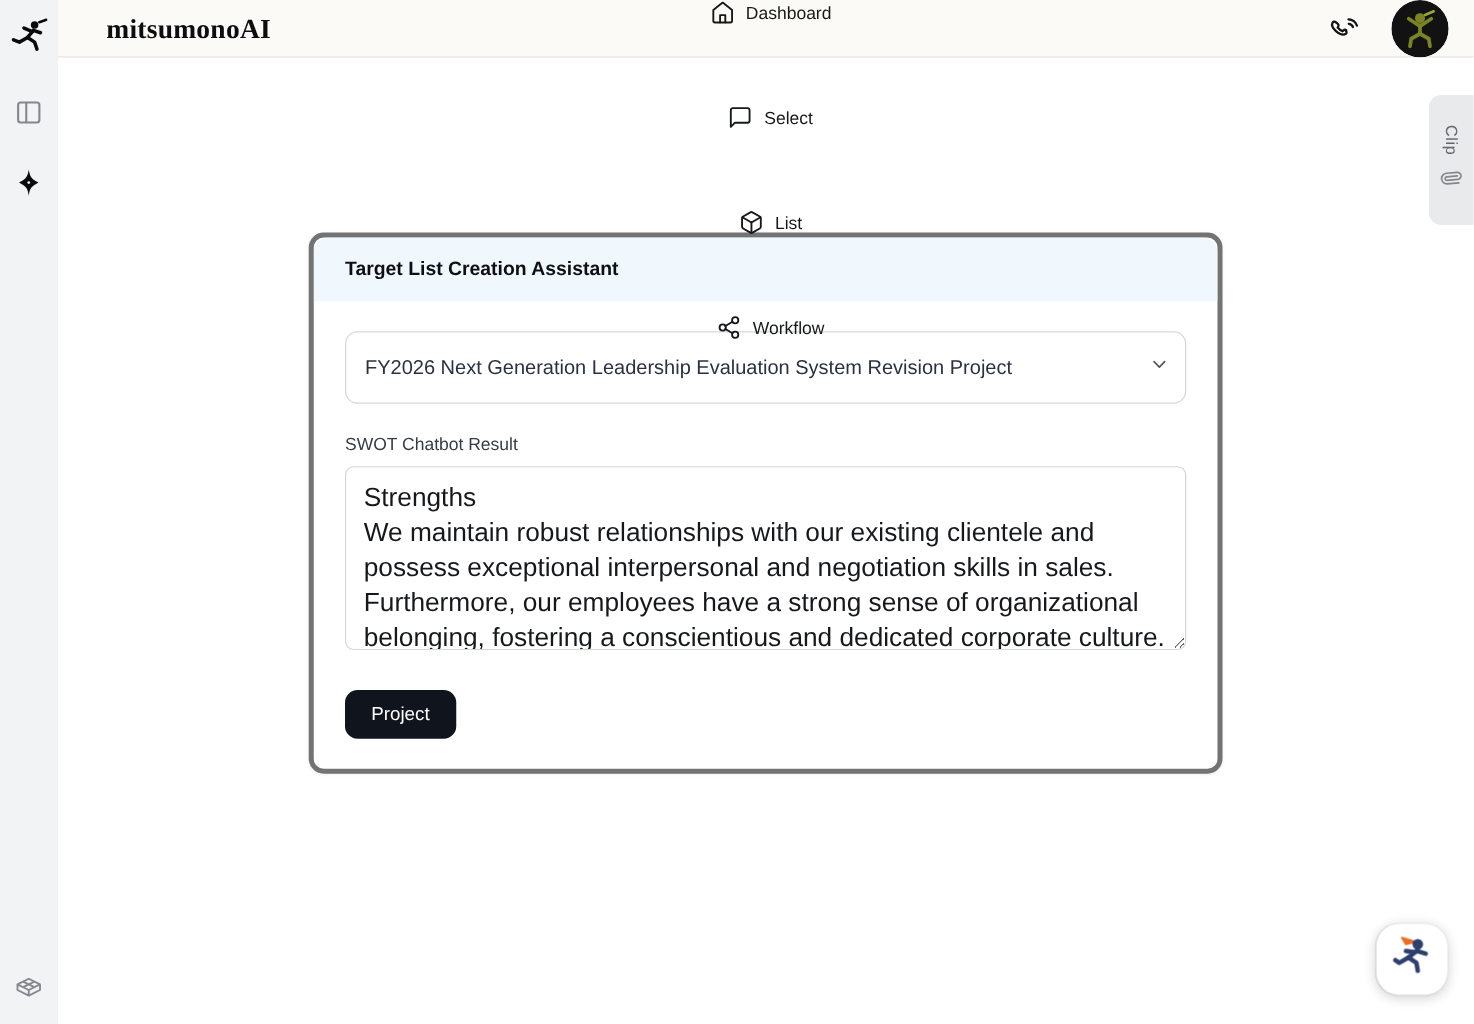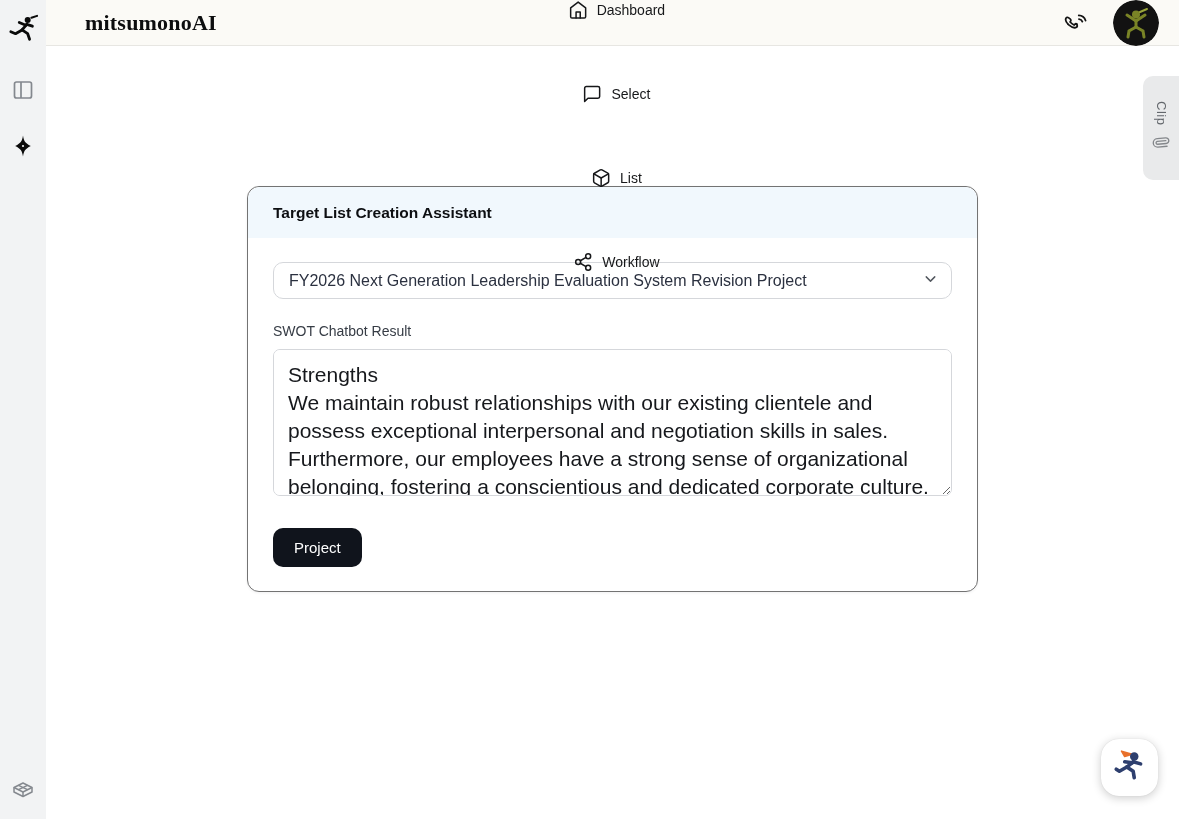--- a/index.html
+++ b/index.html
@@ -30,28 +30,28 @@
   .avatar { width:46px; height:46px; border-radius:50%; overflow:hidden; cursor:pointer; flex:0 0 auto; }
 
   
   .clip-tab { position:fixed; right:0; top:76px; width:36px; height:104px; background:#e9eaeb;
     border-radius:10px 0 0 10px; display:flex; flex-direction:column; align-items:center;
     justify-content:center; gap:9px; cursor:pointer; z-index:25; }
   .clip-tab .clip-label { writing-mode:vertical-rl; font-size:13px; color:#63676c; letter-spacing:.5px; }
 
   
   .main-area { position:absolute; left:46px; top:62px; right:0; bottom:0; background:#fff; }
-  .card { width:731px; margin:124px auto 0; background:#fff; border:1px solid #737373;
+  .card { width:731px; margin:124px auto 0; background:#fff; border:4px solid #737373;
     border-radius:12px; box-shadow:0 1px 3px rgba(15,20,30,.06); overflow:hidden; }
   .card-header { background:#f1f8fd; padding:17px 25px 16px; border-radius:12px 12px 0 0; }
   .card-title { font-size:15.5px; font-weight:700; color:#0d0f12; }
   .card-body { padding:24px 25px; }
   .field-label { font-size:14px; color:#363c45; margin-bottom:10px; }
   .select-wrap { position:relative; margin-bottom:24px; }
-  .select-wrap select { width:100%; height:37px; appearance:none; -webkit-appearance:none;
+  .select-wrap select { width:100%; height:58px; appearance:none; -webkit-appearance:none;
     border:1px solid #d5d7db; border-radius:10px; background:#fff; padding:0 40px 0 15px;
     font-family:"Liberation Sans", sans-serif; font-size:16px; color:#2b3140; cursor:pointer; }
   .select-wrap .chev { position:absolute; right:13px; top:50%; transform:translateY(-50%); pointer-events:none; }
   textarea.swot { width:100%; height:147px; resize:both; border:1px solid #d5d7db; border-radius:7px;
     padding:11px 14px; font-family:"Liberation Sans", sans-serif; font-size:21px; line-height:28px;
     color:#16181c; overflow-y:scroll; display:block; }
   textarea.swot::-webkit-scrollbar { width:13px; }
   textarea.swot::-webkit-scrollbar-track { background:#fbfbfb; border-left:1px solid #ececec; border-radius:0 7px 7px 0; }
   textarea.swot::-webkit-scrollbar-thumb { background:#b7b9bb; border-radius:8px; border:2px solid #fbfbfb; }
   .create-btn { margin-top:32px; background:#10141c; color:#fff; border:none; border-radius:10px;

